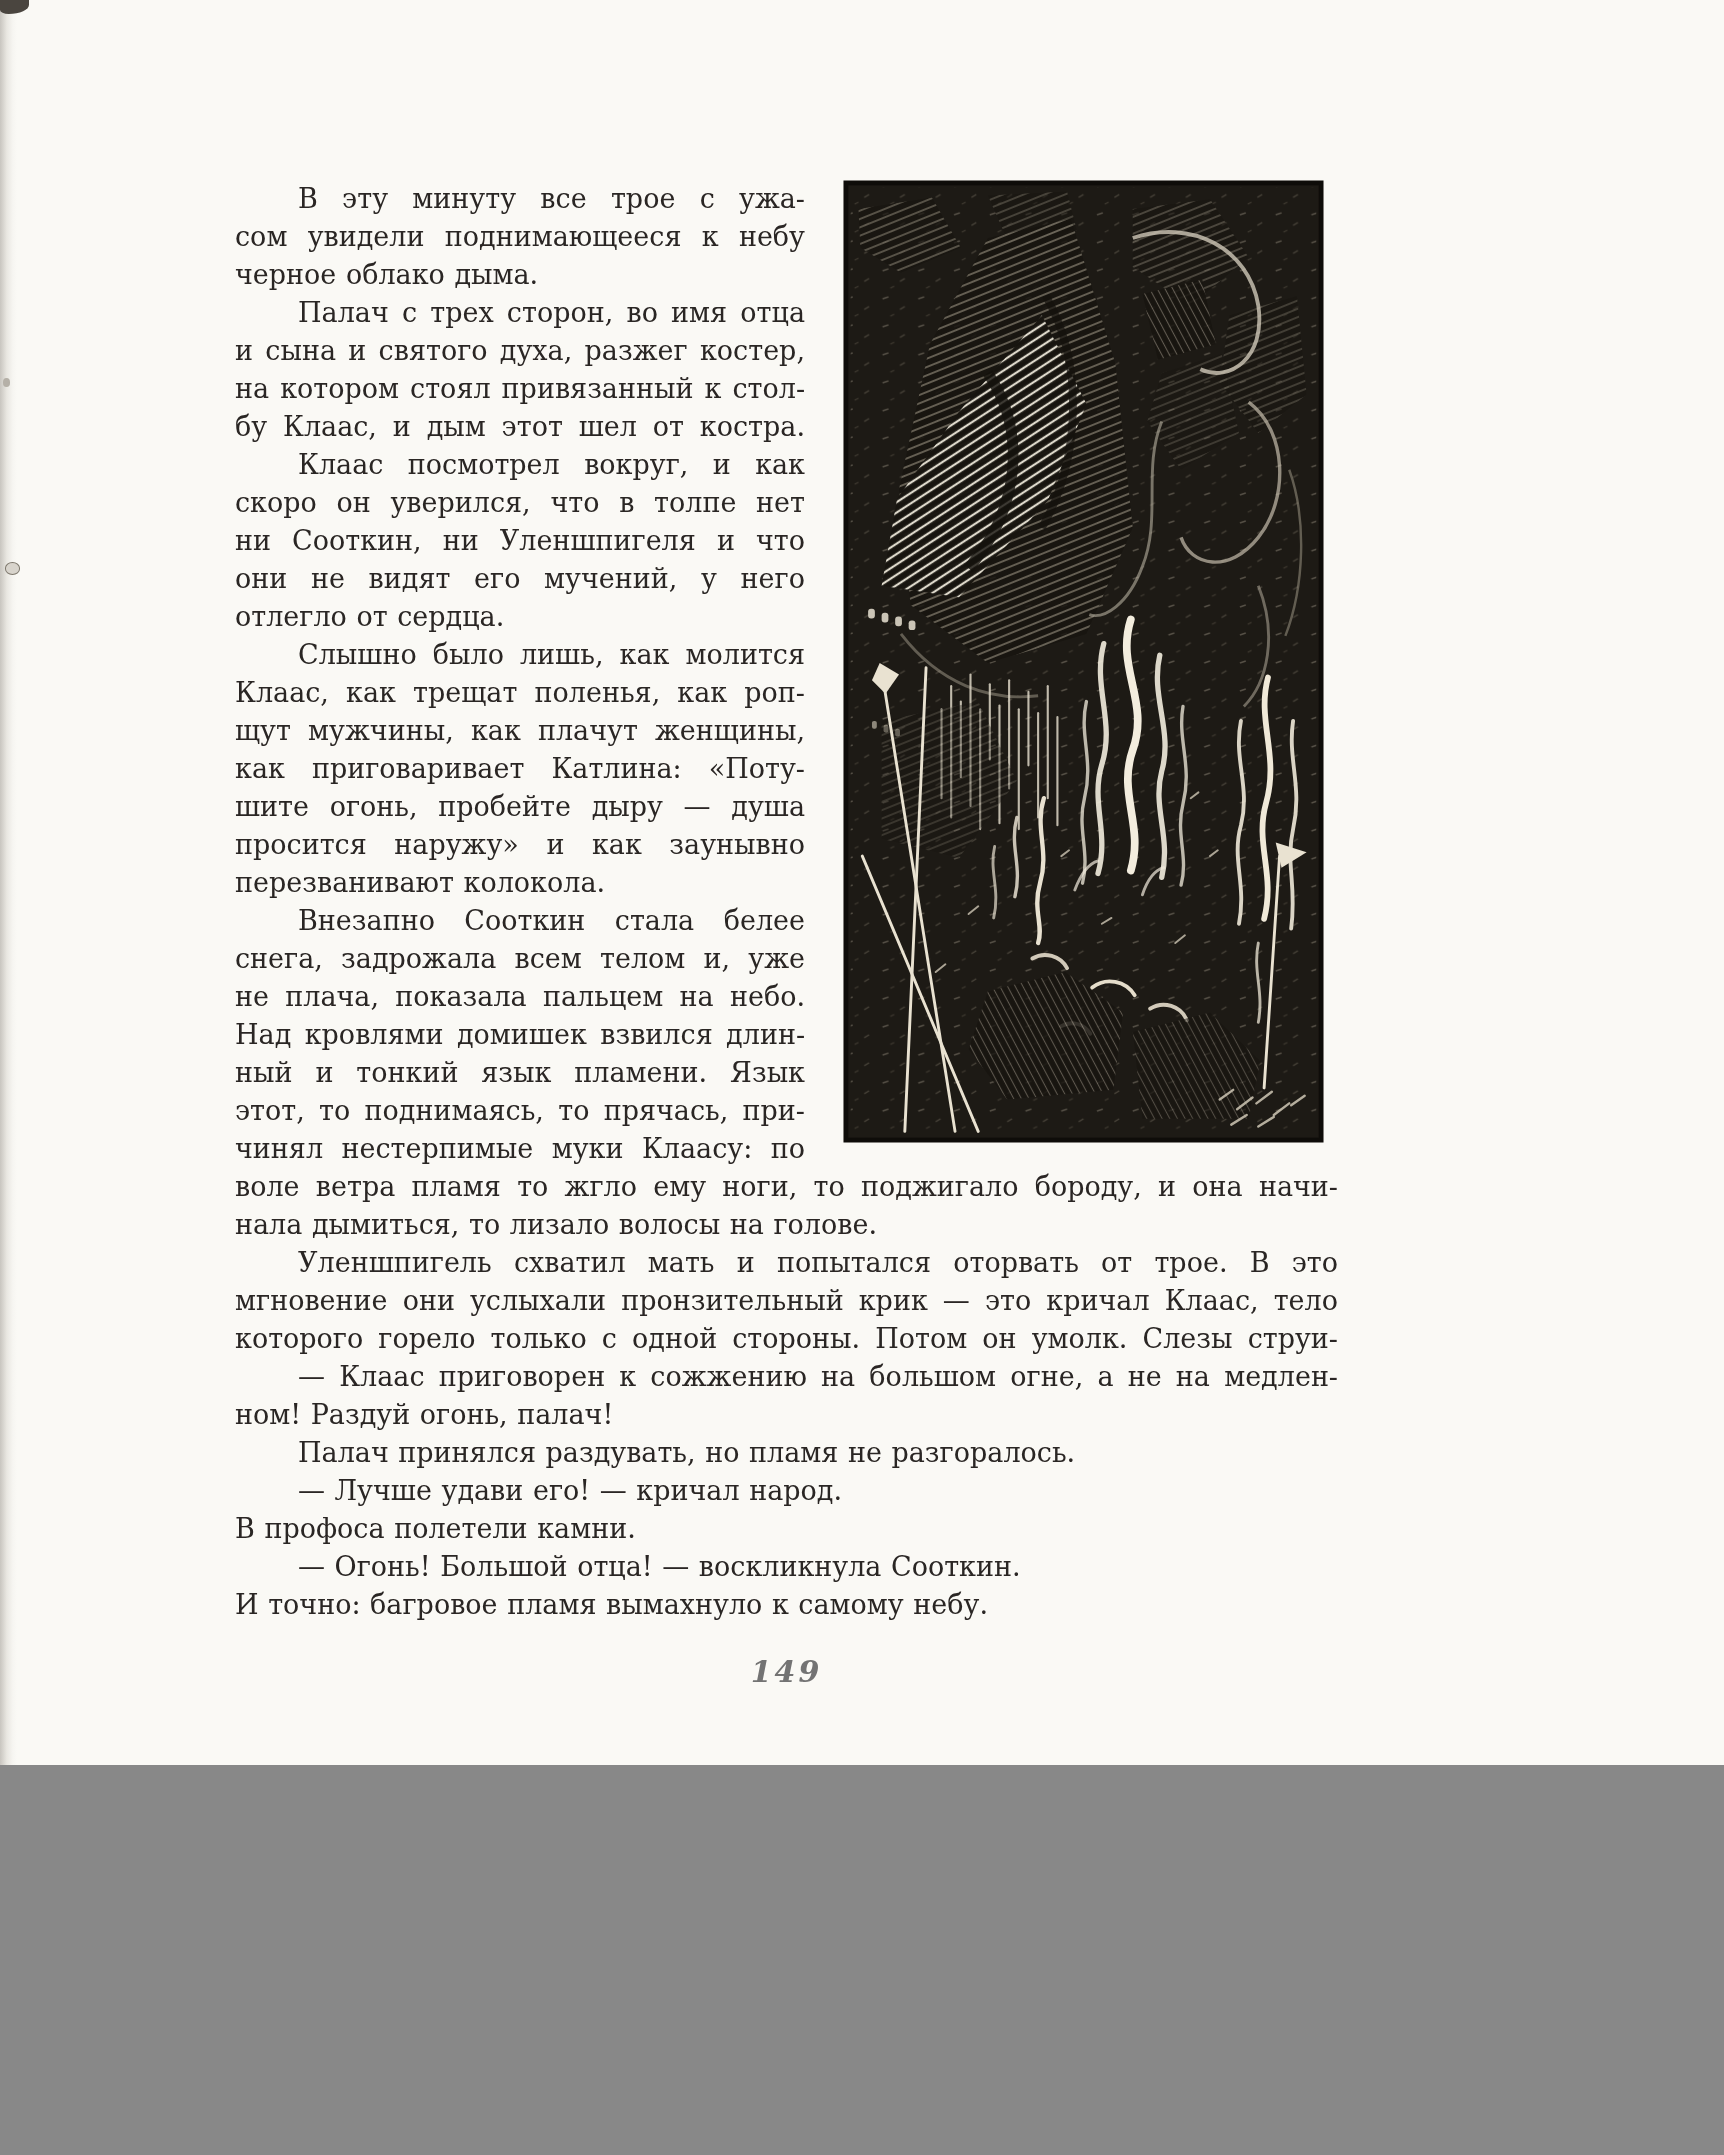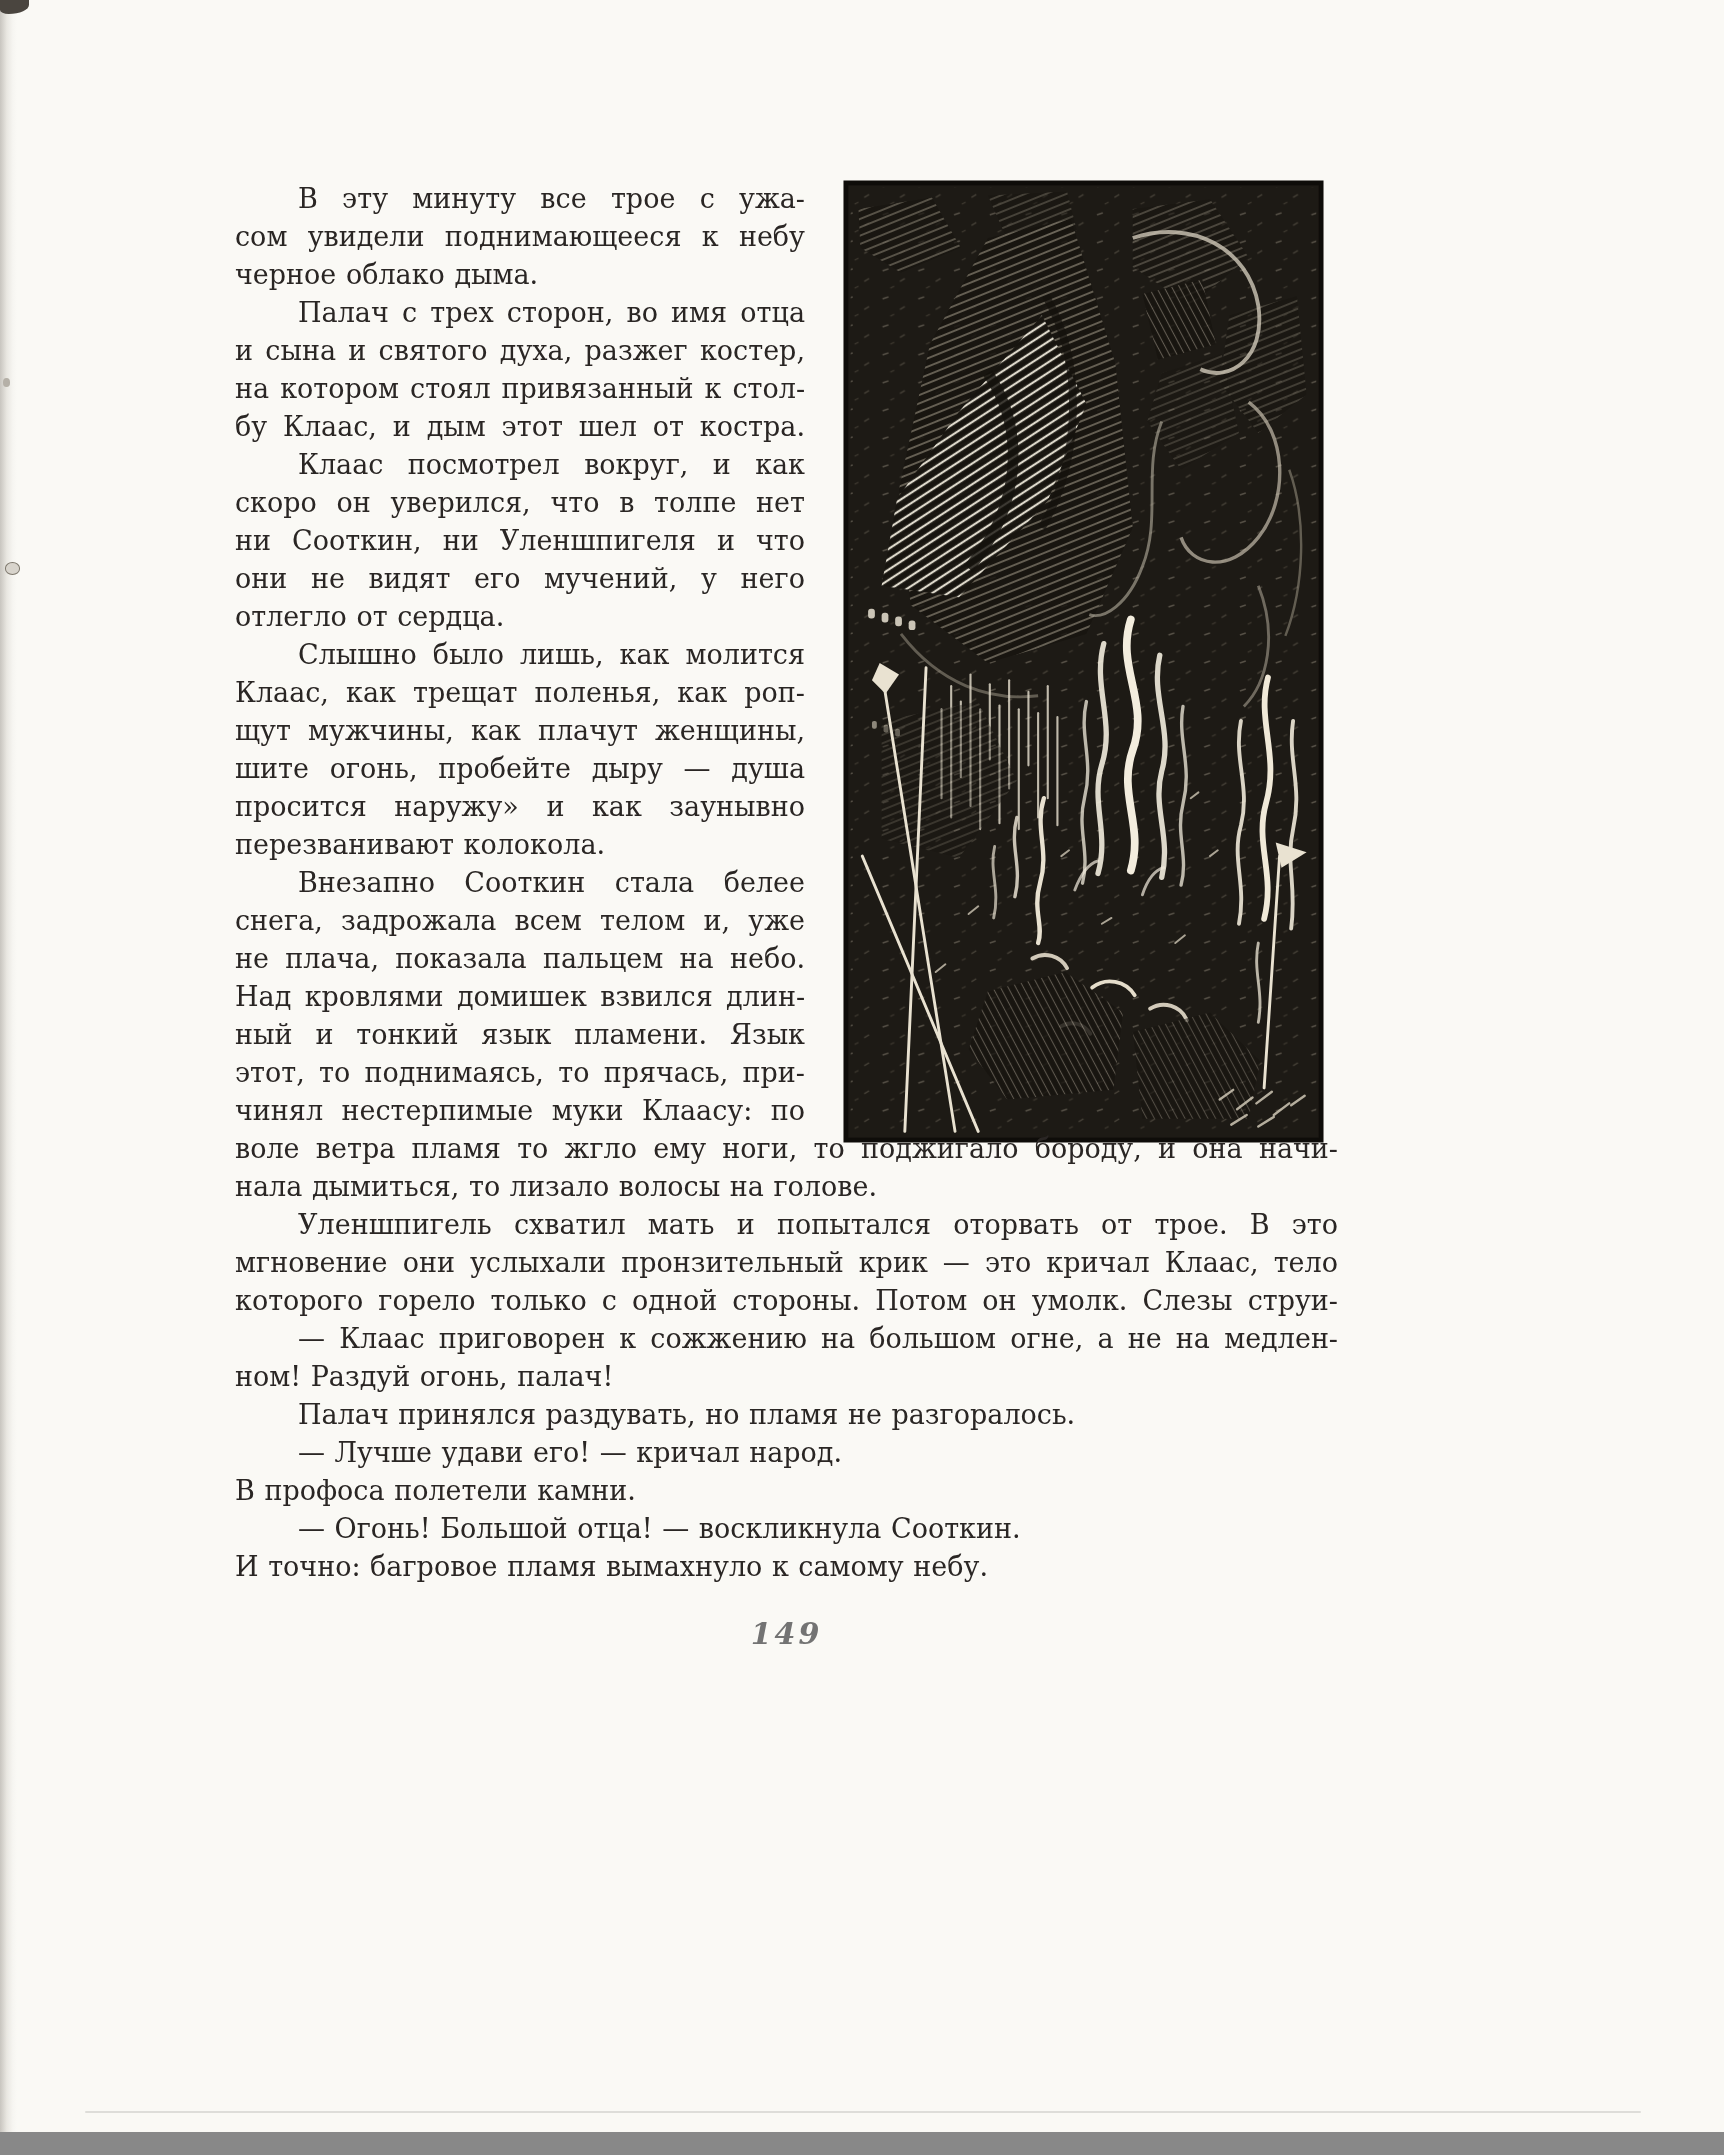--- a/index.html
+++ b/index.html
@@ -2,21 +2,21 @@
 <html lang="ru" style="--paper: #faf9f5; --ink: #2a2624;"><head>
 <meta charset="utf-8">
 <style>
   :root{
     --paper:#faf9f5;
     --ink:#2a2624;
   }
   html,body{margin:0;padding:0;background:#888;}
   .page{
     position:relative;
-    width:1724px;height:2132px;
+    width:1724px;height:1765px;
     background:var(--paper);
     font-family:"DejaVu Serif","Liberation Serif",serif;
     color:var(--ink);
     overflow:hidden;
   }
   
   .edge-band{
     position:absolute;left:0;top:0;width:17.4px;height:100%;
     background:linear-gradient(90deg,#c8c5bf 0,#e9e7e1 40%,#f6f5f1 75%,rgba(246,245,241,0) 100%);
   }
@@ -227,20 +227,21 @@
         <div class="tline just">на котором стоял привязанный к стол-</div>
         <div class="tline just">бу Клаас, и дым этот шел от костра.</div>
         <div class="tline ind just">Клаас посмотрел вокруг, и как</div>
         <div class="tline just">скоро он уверился, что в толпе нет</div>
         <div class="tline just">ни Сооткин, ни Уленшпигеля и что</div>
         <div class="tline just">они не видят его мучений, у него</div>
         <div class="tline">отлегло от сердца.</div>
         <div class="tline ind just">Слышно было лишь, как молится</div>
         <div class="tline just">Клаас, как трещат поленья, как роп-</div>
         <div class="tline just">щут мужчины, как плачут женщины,</div>
+        <div class="tline just">как приговаривает Катлина: «Поту-</div>
         <div class="tline just">шите огонь, пробейте дыру — душа</div>
         <div class="tline just">просится наружу» и как заунывно</div>
         <div class="tline">перезванивают колокола.</div>
         <div class="tline ind just">Внезапно Сооткин стала белее</div>
         <div class="tline just">снега, задрожала всем телом и, уже</div>
         <div class="tline just">не плача, показала пальцем на небо.</div>
         <div class="tline just">Над кровлями домишек взвился длин-</div>
         <div class="tline just">ный и тонкий язык пламени. Язык</div>
         <div class="tline just">этот, то поднимаясь, то прячась, при-</div>
         <div class="tline just">чинял нестерпимые муки Клаасу: по</div>

